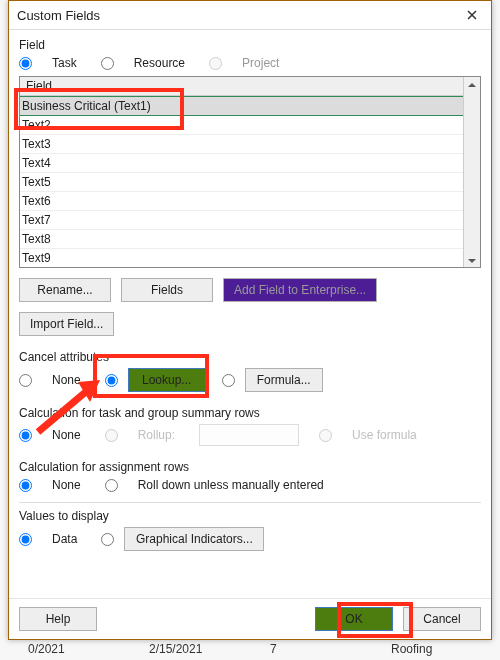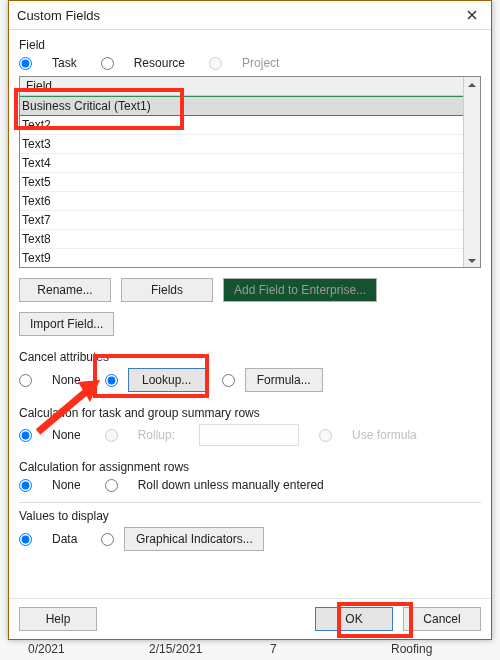--- a/index.html
+++ b/index.html
@@ -25,22 +25,22 @@
 .fieldlist .hdr{background:#efefef;border-bottom:1px solid #ccc;padding:2px 6px;font-weight:500}
 .fieldlist .item{padding:2px 2px;border-bottom:1px solid #eee}
 .fieldlist .item.sel{background:#dcdcdc;border-top:1px solid #2e8b57;border-bottom:1px solid #2e8b57}
 .vscroll{width:16px;background:#f0f0f0;border-left:1px solid #ccc;display:flex;flex-direction:column;justify-content:space-between;align-items:center}
 .vscroll .arr{width:10px;height:10px;margin:2px 0}
 .vscroll .arr svg{width:10px;height:10px;fill:#555}
 .btnrow{display:flex;align-items:flex-start;gap:10px;margin-top:10px;flex-wrap:wrap}
 .btn{height:24px;min-width:70px;padding:0 10px;border:1px solid #b0b0b0;background:#eee;display:inline-flex;align-items:center;justify-content:center;box-sizing:border-box;cursor:default;font-size:12px}
 .btn.fixed92{min-width:92px}
 .btn.fixed78{min-width:78px}
-.btn.sel{border:1px solid #3d7abf;background:#e5e5e5}
-.btn.disabled{color:#9a9a9a;background:#14532d}
+.btn.sel{border:1px solid #3d7abf;background:#4d7c0f}
+.btn.disabled{color:#9a9a9a;background:#4c1d95}
 .btn.lookup{min-width:78px}
 .spacer-flex{flex:1}
 hr.sep{border:none;border-top:1px solid #ddd;margin:10px 0 4px 0}
 .footer{display:flex;align-items:center;gap:10px;padding:8px 10px;border-top:1px solid #e4e4e4}
 .highlight{position:absolute;border:4px solid #ff2d1a;pointer-events:none;box-sizing:border-box}
 .hl1{left:14px;top:88px;width:170px;height:42px}
 .hl2{left:93px;top:354px;width:116px;height:44px}
 .hl3{left:337px;top:602px;width:76px;height:36px}
 .arrow{position:absolute;pointer-events:none}
 .bg-row{position:absolute;left:20px;top:642px;width:484px;height:16px;display:flex;color:#333;font-size:12px}

